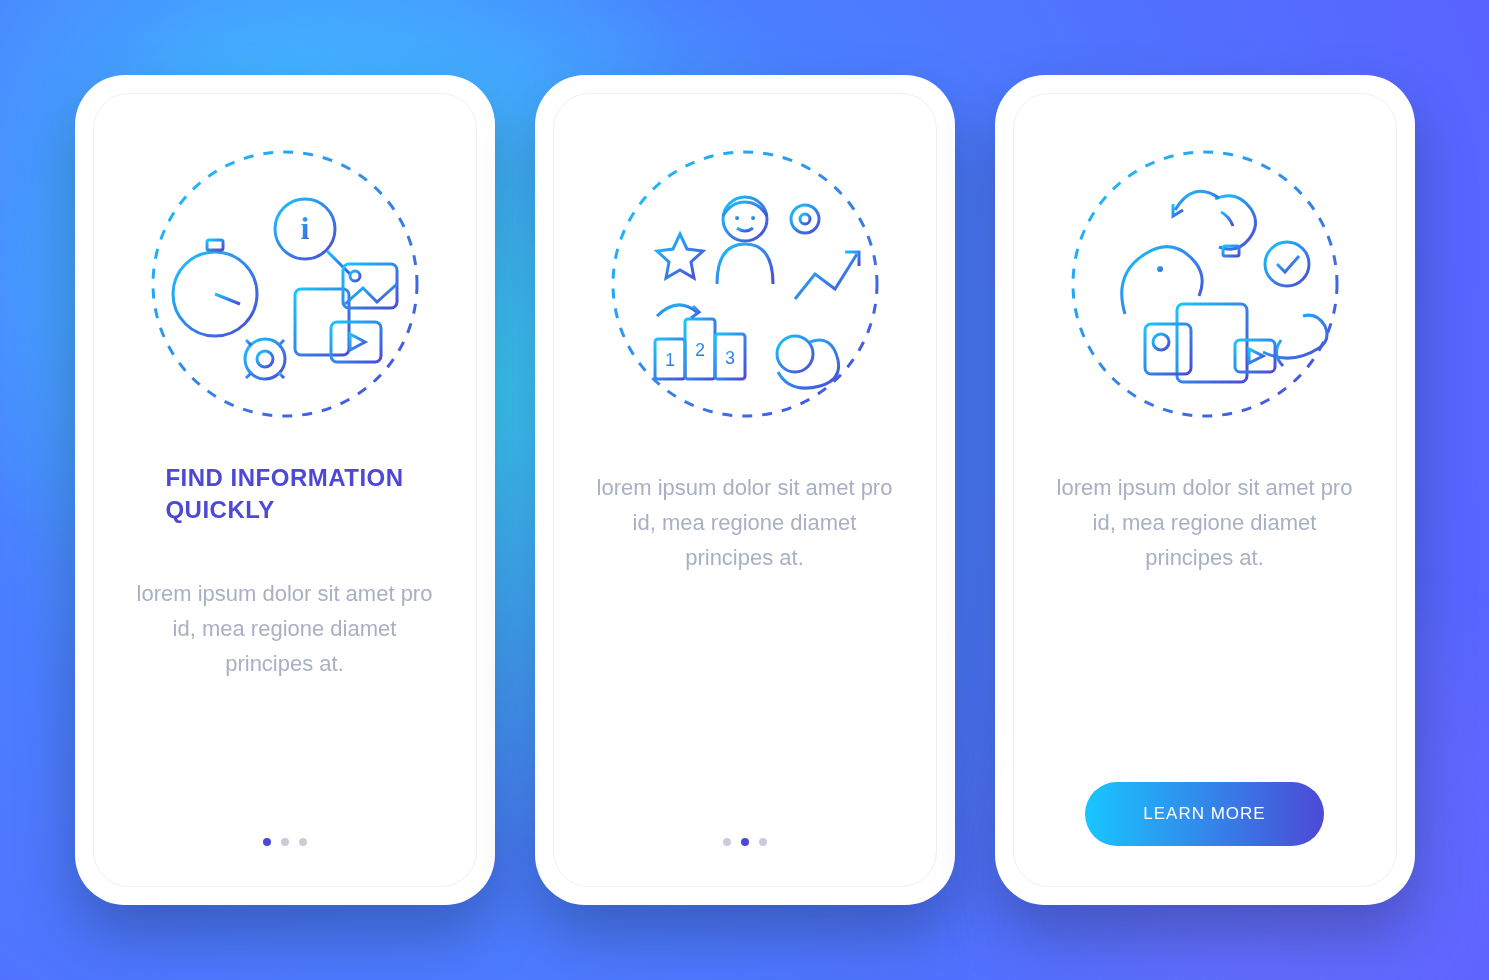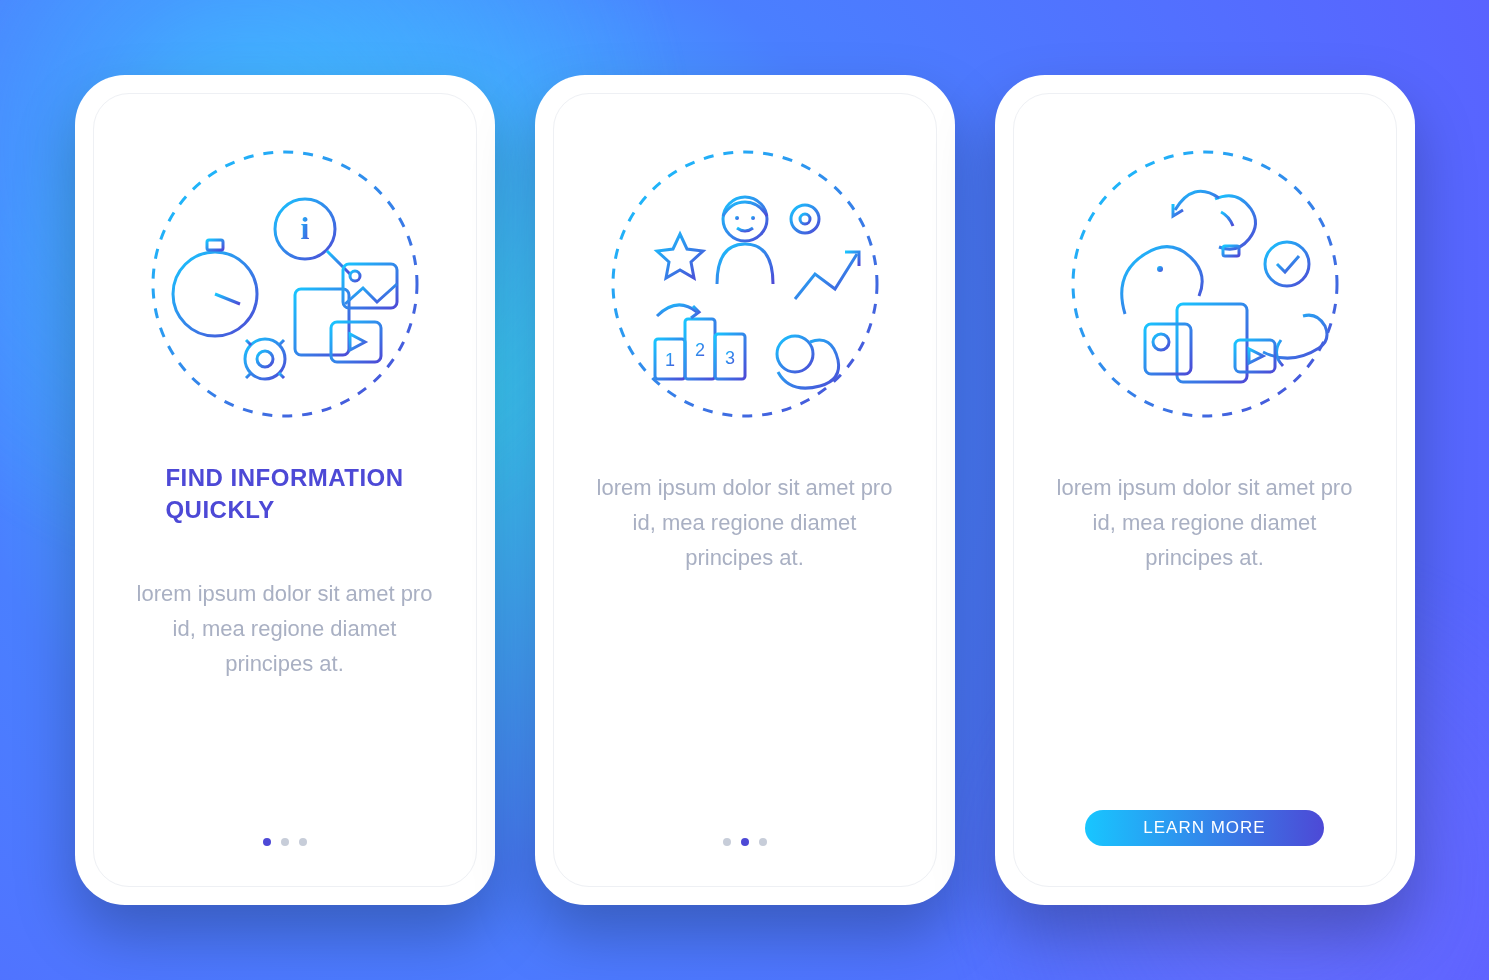--- a/index.html
+++ b/index.html
@@ -89,21 +89,21 @@
     width:8px;height:8px;border-radius:50%;
     background:#c7cdd9;
   }
   .dot.active { background:#4d49d6; }
   .cta-wrap {
     margin-top:auto;
     padding-bottom:12px;
   }
   .cta {
     border:none;
-    padding: 8px 58px;
+    padding: 22px 58px;
     border-radius: 999px;
     color:#fff;
     font-size:17px;
     letter-spacing:1px;
     cursor:pointer;
     background: linear-gradient(90deg, #18c6ff 0%, #4d49d6 100%);
     text-align: right;
   }
 </style>
 </head>

